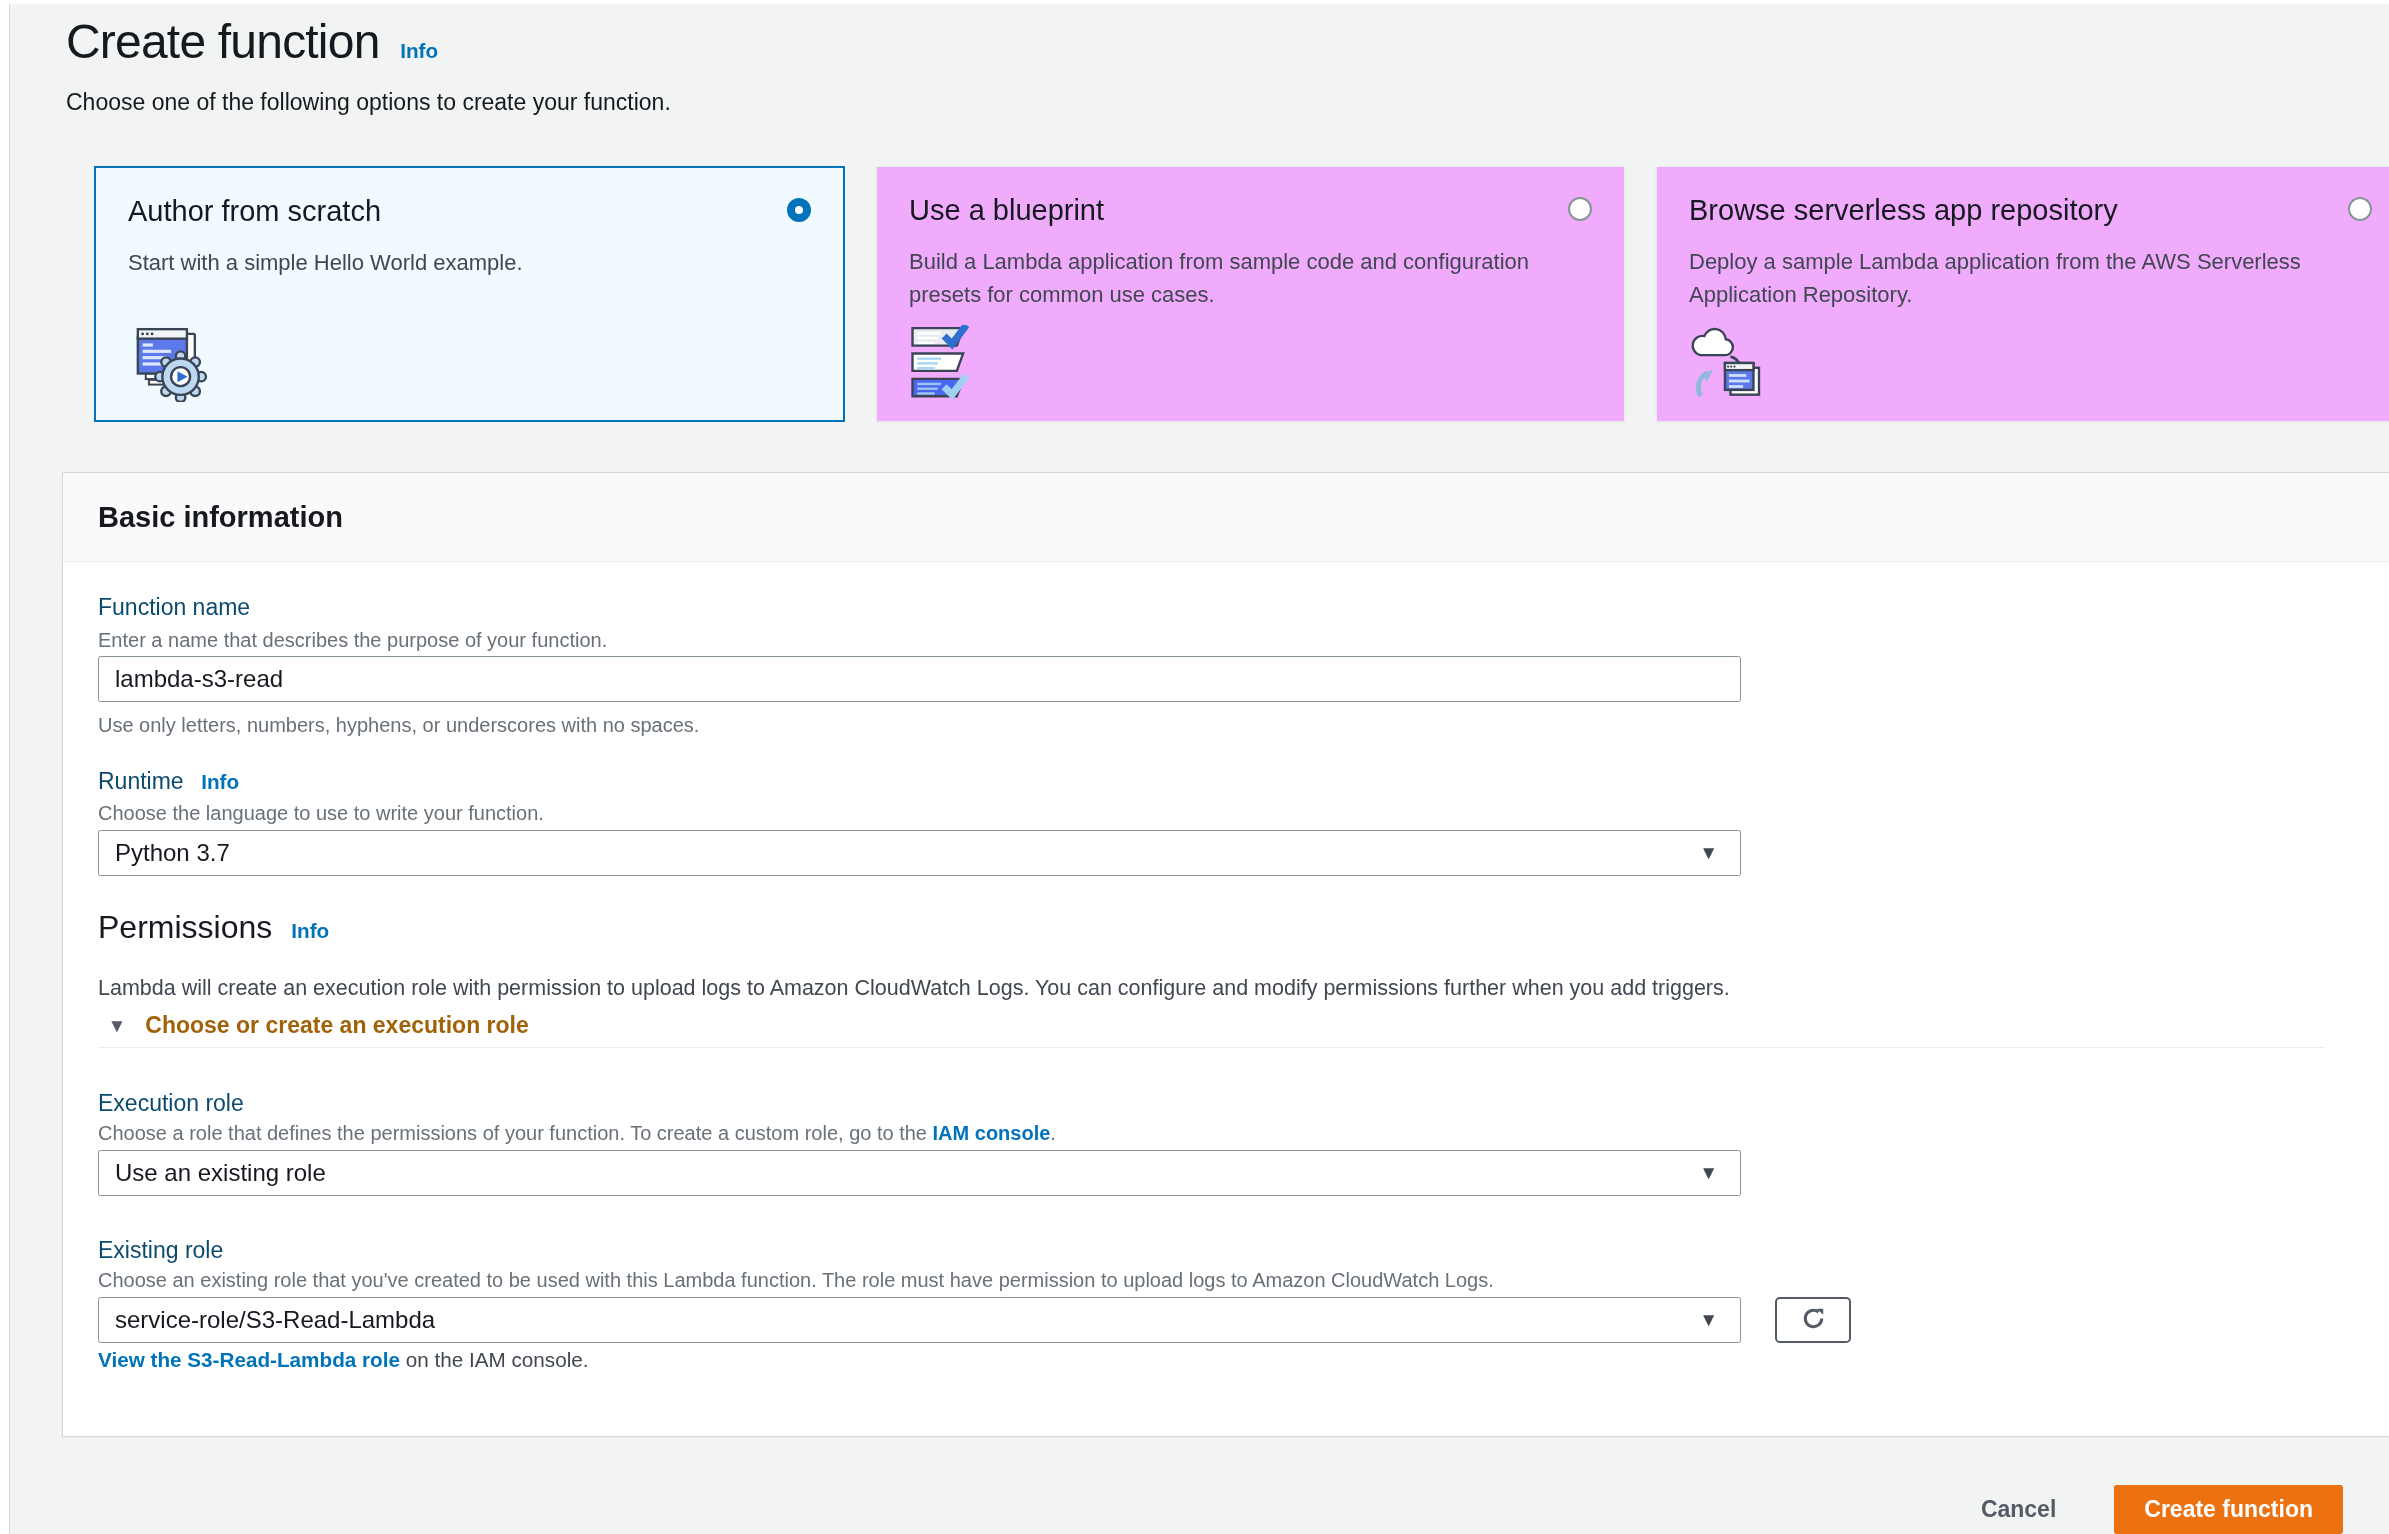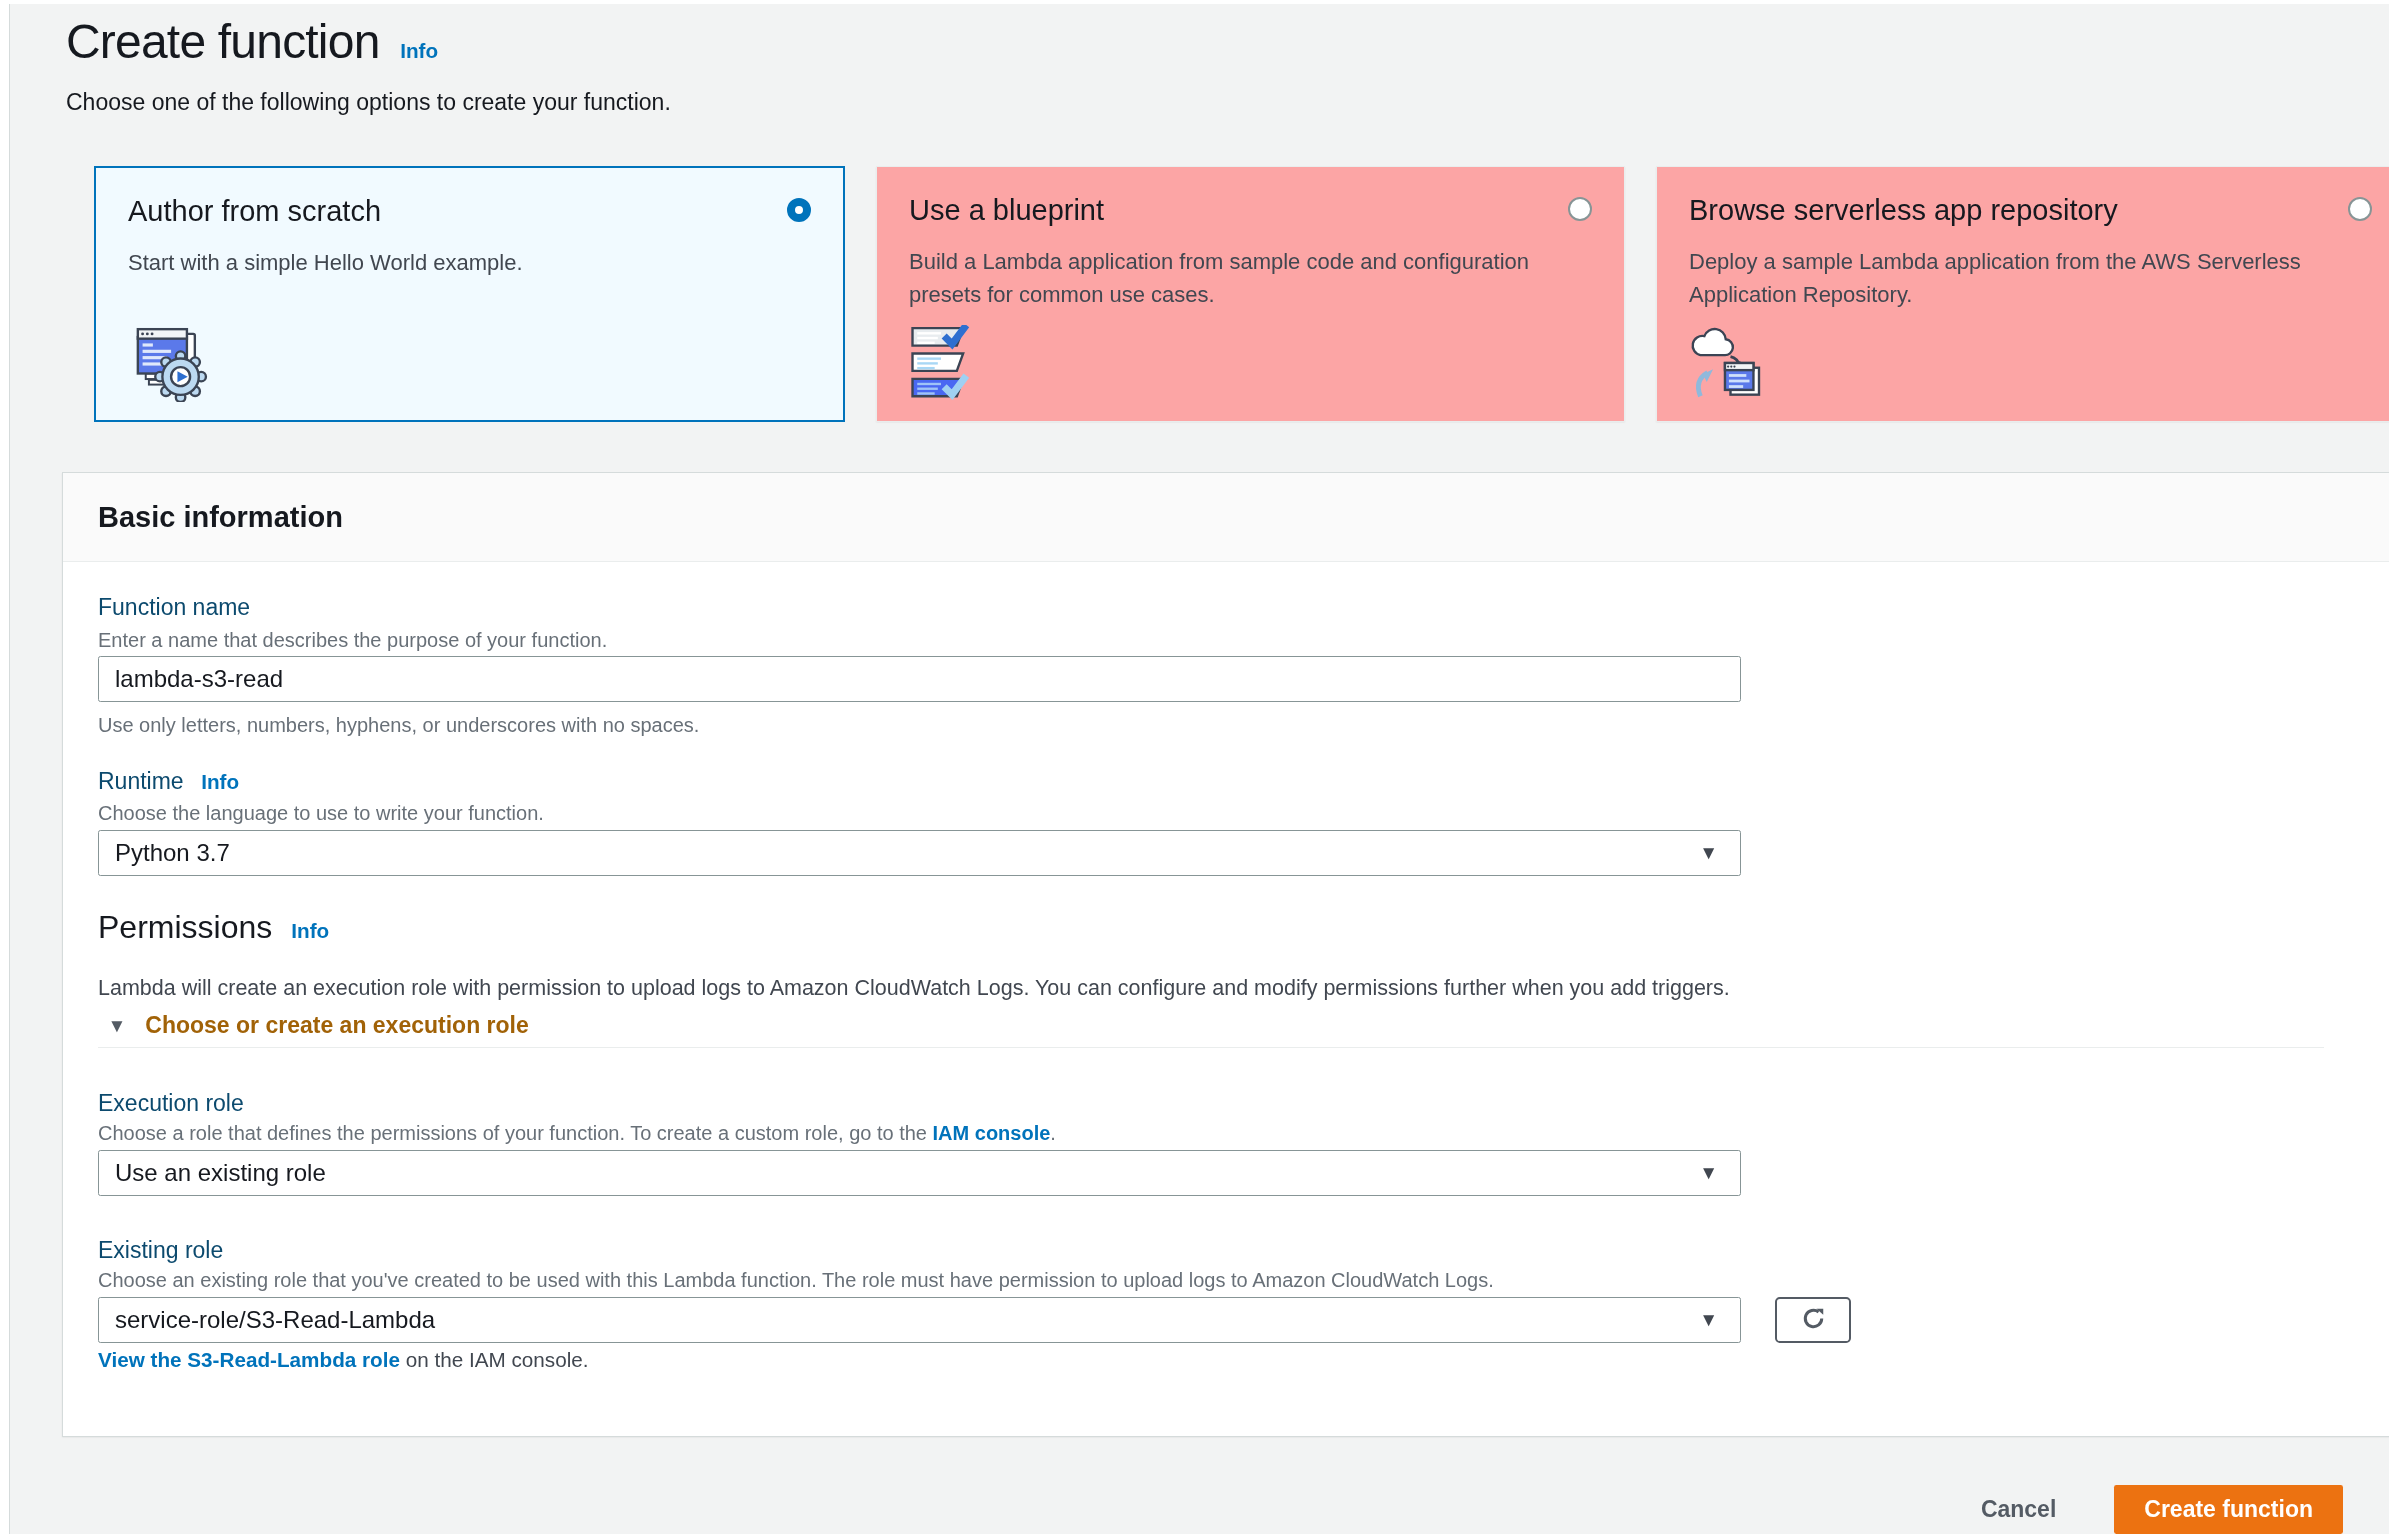--- a/index.html
+++ b/index.html
@@ -20,21 +20,21 @@
   }
   
   .page-header{ position:absolute; left:66px; top:14.3px; display:flex; align-items:baseline; gap:20.7px; }
   h1{ font-size:48px; font-weight:400; color:#16191f; letter-spacing:-0.8px; }
   .info-link{ font-size:20.7px; font-weight:700; color:#0073bb; text-decoration:none; cursor:pointer; }
   .subtitle{ position:absolute; left:66px; top:89px; font-size:23px; color:#16191f; }
 
   
   .cards{ position:absolute; left:62px; top:166px; width:2311px; display:flex; gap:31px;margin-left:32px; }
   .card{
-    flex:1; height:256px; background:#fca5a5;
+    flex:1; height:256px; background:#f0abfc;
     border:1.6px solid #eaeded; box-shadow:0 0.8px 1.6px rgba(0,0,0,0.08);
     padding:27px 32px; position:relative; cursor:pointer;
   }
   .card.selected{ background:#f1faff; border:2.4px solid #0073bb; box-shadow:none; }
   .card-head{ display:flex; justify-content:space-between; align-items:flex-start; }
   .card-title{ font-size:29px; font-weight:400; color:#16191f; }
   .radio{
     width:24px; height:24px; border-radius:50%;
     border:2.4px solid #879596; background:#fff; margin-top:3.2px; flex:none; cursor:pointer;
   }

